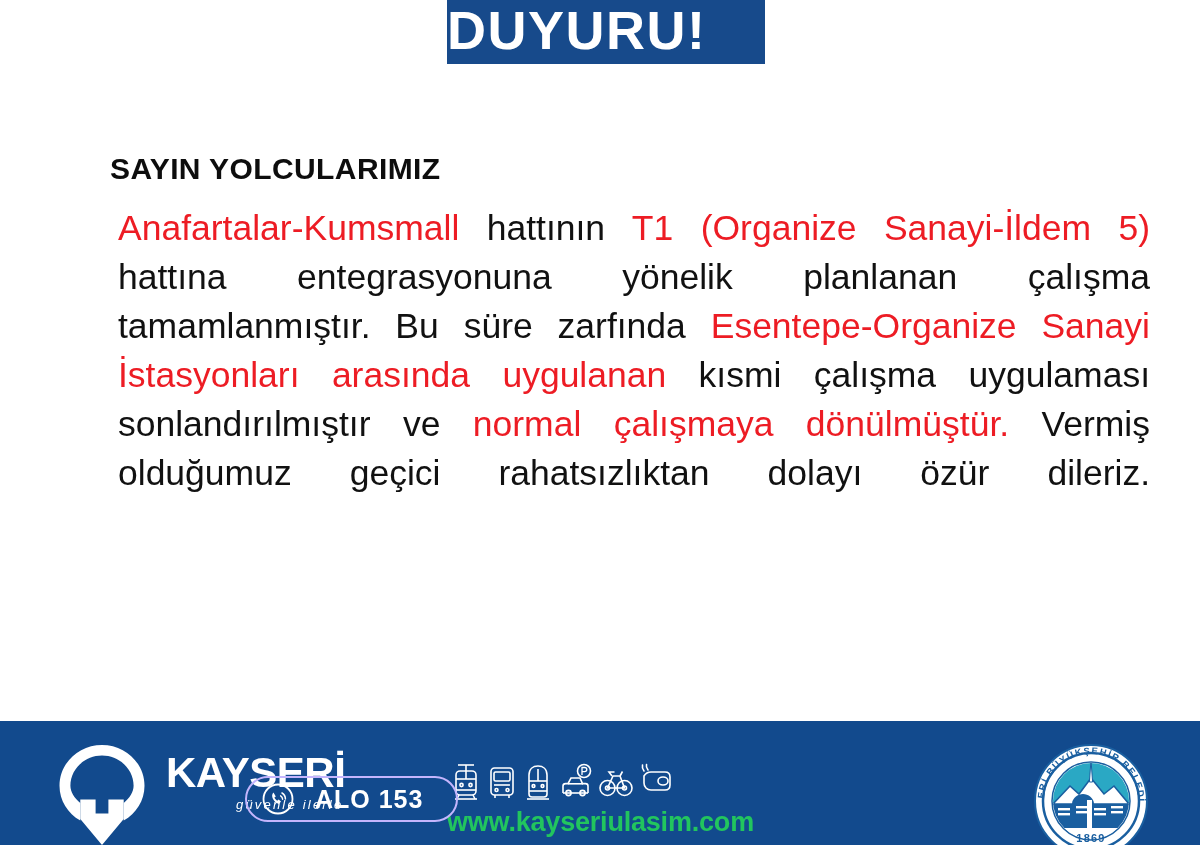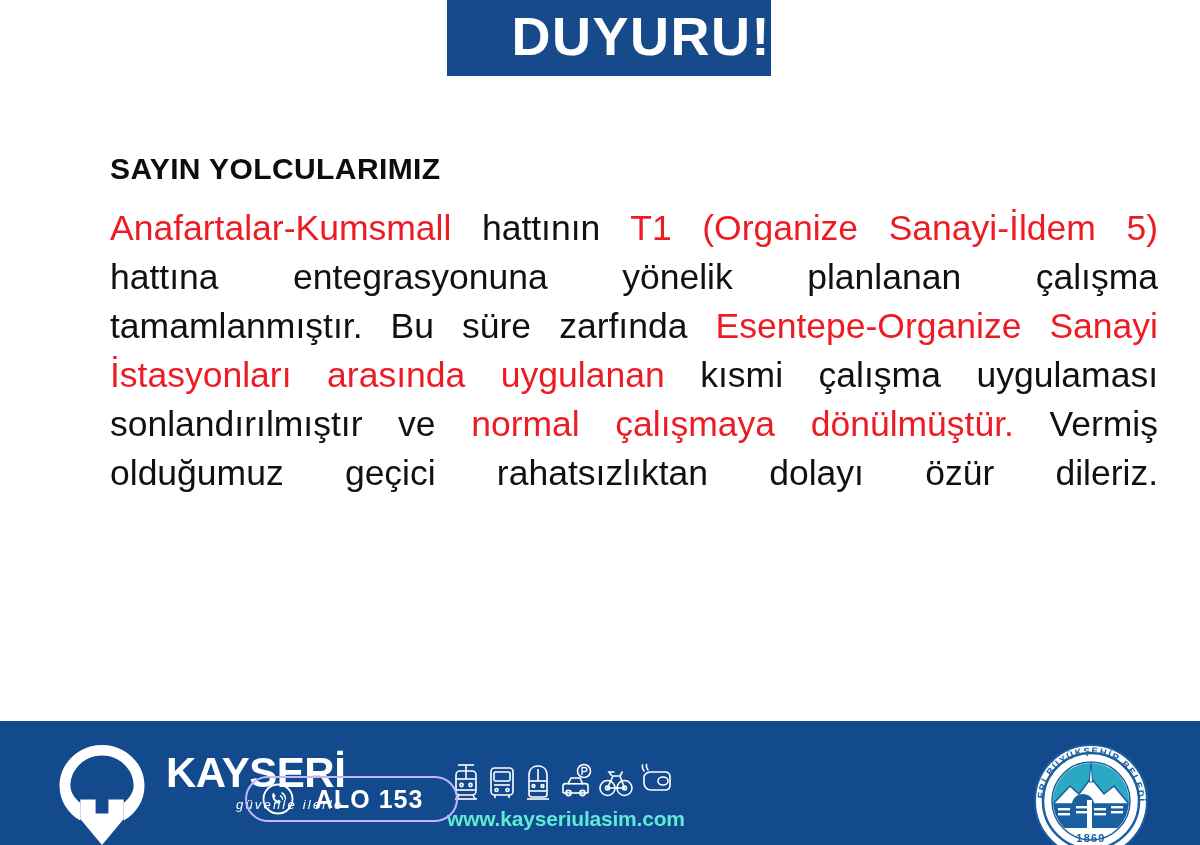--- a/index.html
+++ b/index.html
@@ -23,26 +23,25 @@
     top: 0;
     left: 0;
     width: 1200px;
     height: 90px;
   }
   .banner {
     position: absolute;
     left: 447px;
     top: 0;
     width: 318px;
-    height: 76px;
+    height: 64px;
     background: #174A8B;
     display: flex;
     align-items: center;
-    justify-content: flex-end;
-    padding-left: 6px;
+    justify-content: flex-start;
   }
   .banner-title {
     color: #ffffff;
     font-family: "Liberation Sans", sans-serif;
     font-weight: bold;
     font-size: 54px;
     letter-spacing: 1.5px;
     line-height: 1;
     padding-bottom: 4px;
   }
@@ -62,21 +61,21 @@
     letter-spacing: 0.4px;
     margin: 0 0 18px 0;
   }
   .paragraph {
     font-family: "Liberation Sans", sans-serif;
     font-size: 35.5px;
     line-height: 49px;
     color: #111111;
     text-align: justify;
     text-justify: inter-word;
-    margin: 0;
+    margin: 8px;
     word-spacing: 0.5px;
   }
   .paragraph::after {
     content: "";
     display: inline-block;
     width: 100%;
   }
   .hl {
     color: #ED1C24;
   }
@@ -142,24 +141,24 @@
     display: flex;
     align-items: flex-end;
     justify-content: center;
     gap: 6px;
     height: 42px;
   }
   .modes-icons svg { display: block; }
   .web-address {
     display: block;
     margin-top: 6px;
-    color: #5eead4;
-    font-family: "Liberation Sans", sans-serif;
-    font-weight: bold;
-    font-size: 21px;
+    color: #22c55e;
+    font-family: "Liberation Sans", sans-serif;
+    font-weight: bold;
+    font-size: 27px;
     letter-spacing: -0.2px;
   }
 
   
   .alo-pill {
     position: absolute;
     left: 692px;
     top: 752px;
     width: 213px;
     height: 46px;

